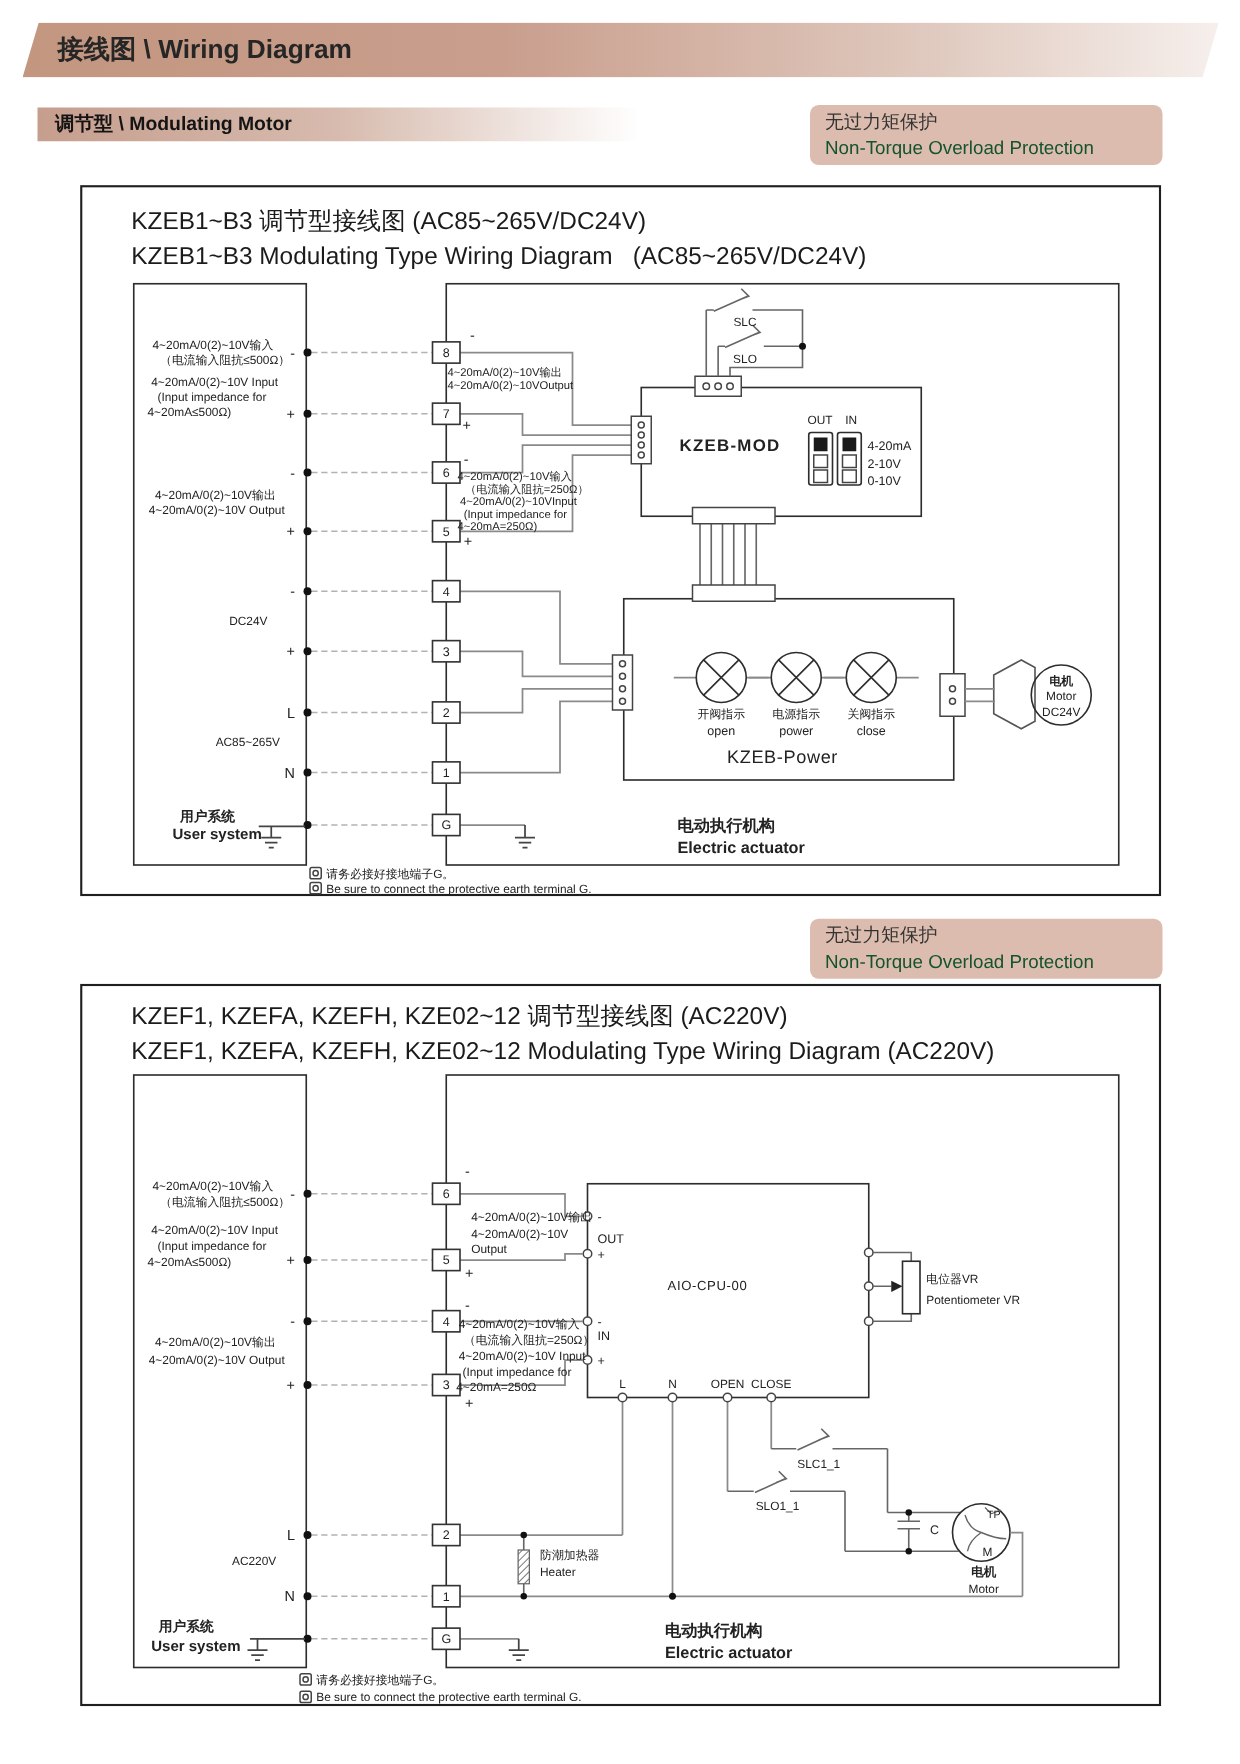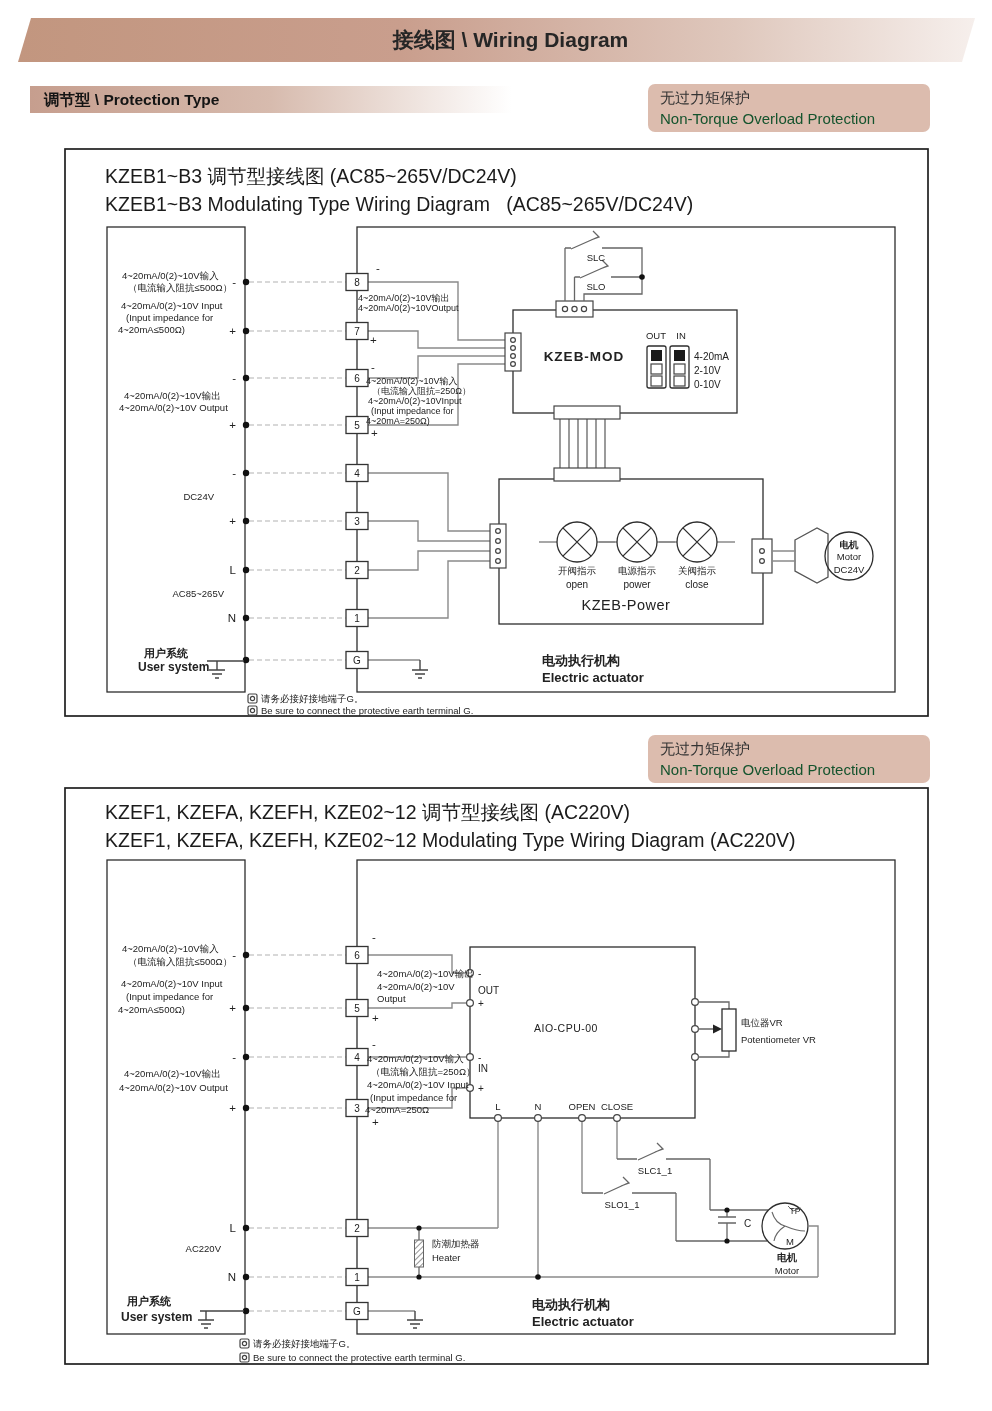--- a/index.html
+++ b/index.html
@@ -1,20 +1,20 @@
 <!DOCTYPE html>
 <html><head>
 <meta charset="utf-8">
 <style>
   html,body{margin:0;padding:0;background:#fff;}
   #page{position:relative;width:992px;height:1411px;background:#fff;overflow:hidden;
         font-family:"Liberation Sans",sans-serif;}
   .hdrbar{position:absolute;left:18px;top:18px;width:957px;height:44px;
     background:linear-gradient(90deg,#c2967f 0%,#c99e8d 40%,#dfc8bd 75%,#f6efec 100%);
-    clip-path:polygon(13px 0,100% 0,calc(100% - 13px) 100%,0 100%);text-align:center;}
+    clip-path:polygon(13px 0,100% 0,calc(100% - 13px) 100%,0 100%);}
   .hdrbar .t{padding-left:28px;line-height:44px;font-size:21px;font-weight:bold;color:#262626;}
   .secbar{position:absolute;left:30px;top:86px;width:482px;height:27px;
     background:linear-gradient(90deg,#c69e8e 0%,#d7bbae 50%,rgba(255,255,255,0) 100%);}
   .secbar .t{padding-left:14px;line-height:27px;font-size:15.5px;font-weight:bold;color:#141414;}
   .badge{position:absolute;left:648px;width:282px;height:48px;background:#dcbcae;
     border-radius:7px;padding:3px 16px 0 12px;box-sizing:border-box;}
   .badge .l1{font-size:15px;color:#333;line-height:21px;}
   .badge .l2{font-size:15px;color:#14532d;line-height:21px;}
   svg{position:absolute;}
   svg text{font-family:"Liberation Sans",sans-serif;fill:#222;}
@@ -34,21 +34,21 @@
 </style>
 </head>
 <body>
 
 <div id="page">
 
   <div class="hdrbar">
     <div class="t">接线图 \ Wiring Diagram</div>
   </div>
   <div class="secbar">
-    <div class="t">调节型 \ Protection Type</div>
+    <div class="t">调节型 \ Modulating Motor</div>
   </div>
   <div class="badge" style="top:84px;">
     <div class="l1">无过力矩保护</div>
     <div class="l2">Non-Torque Overload Protection</div>
   </div>
   <div class="badge" style="top:735px;">
     <div class="l1">无过力矩保护</div>
     <div class="l2">Non-Torque Overload Protection</div>
   </div>
 

